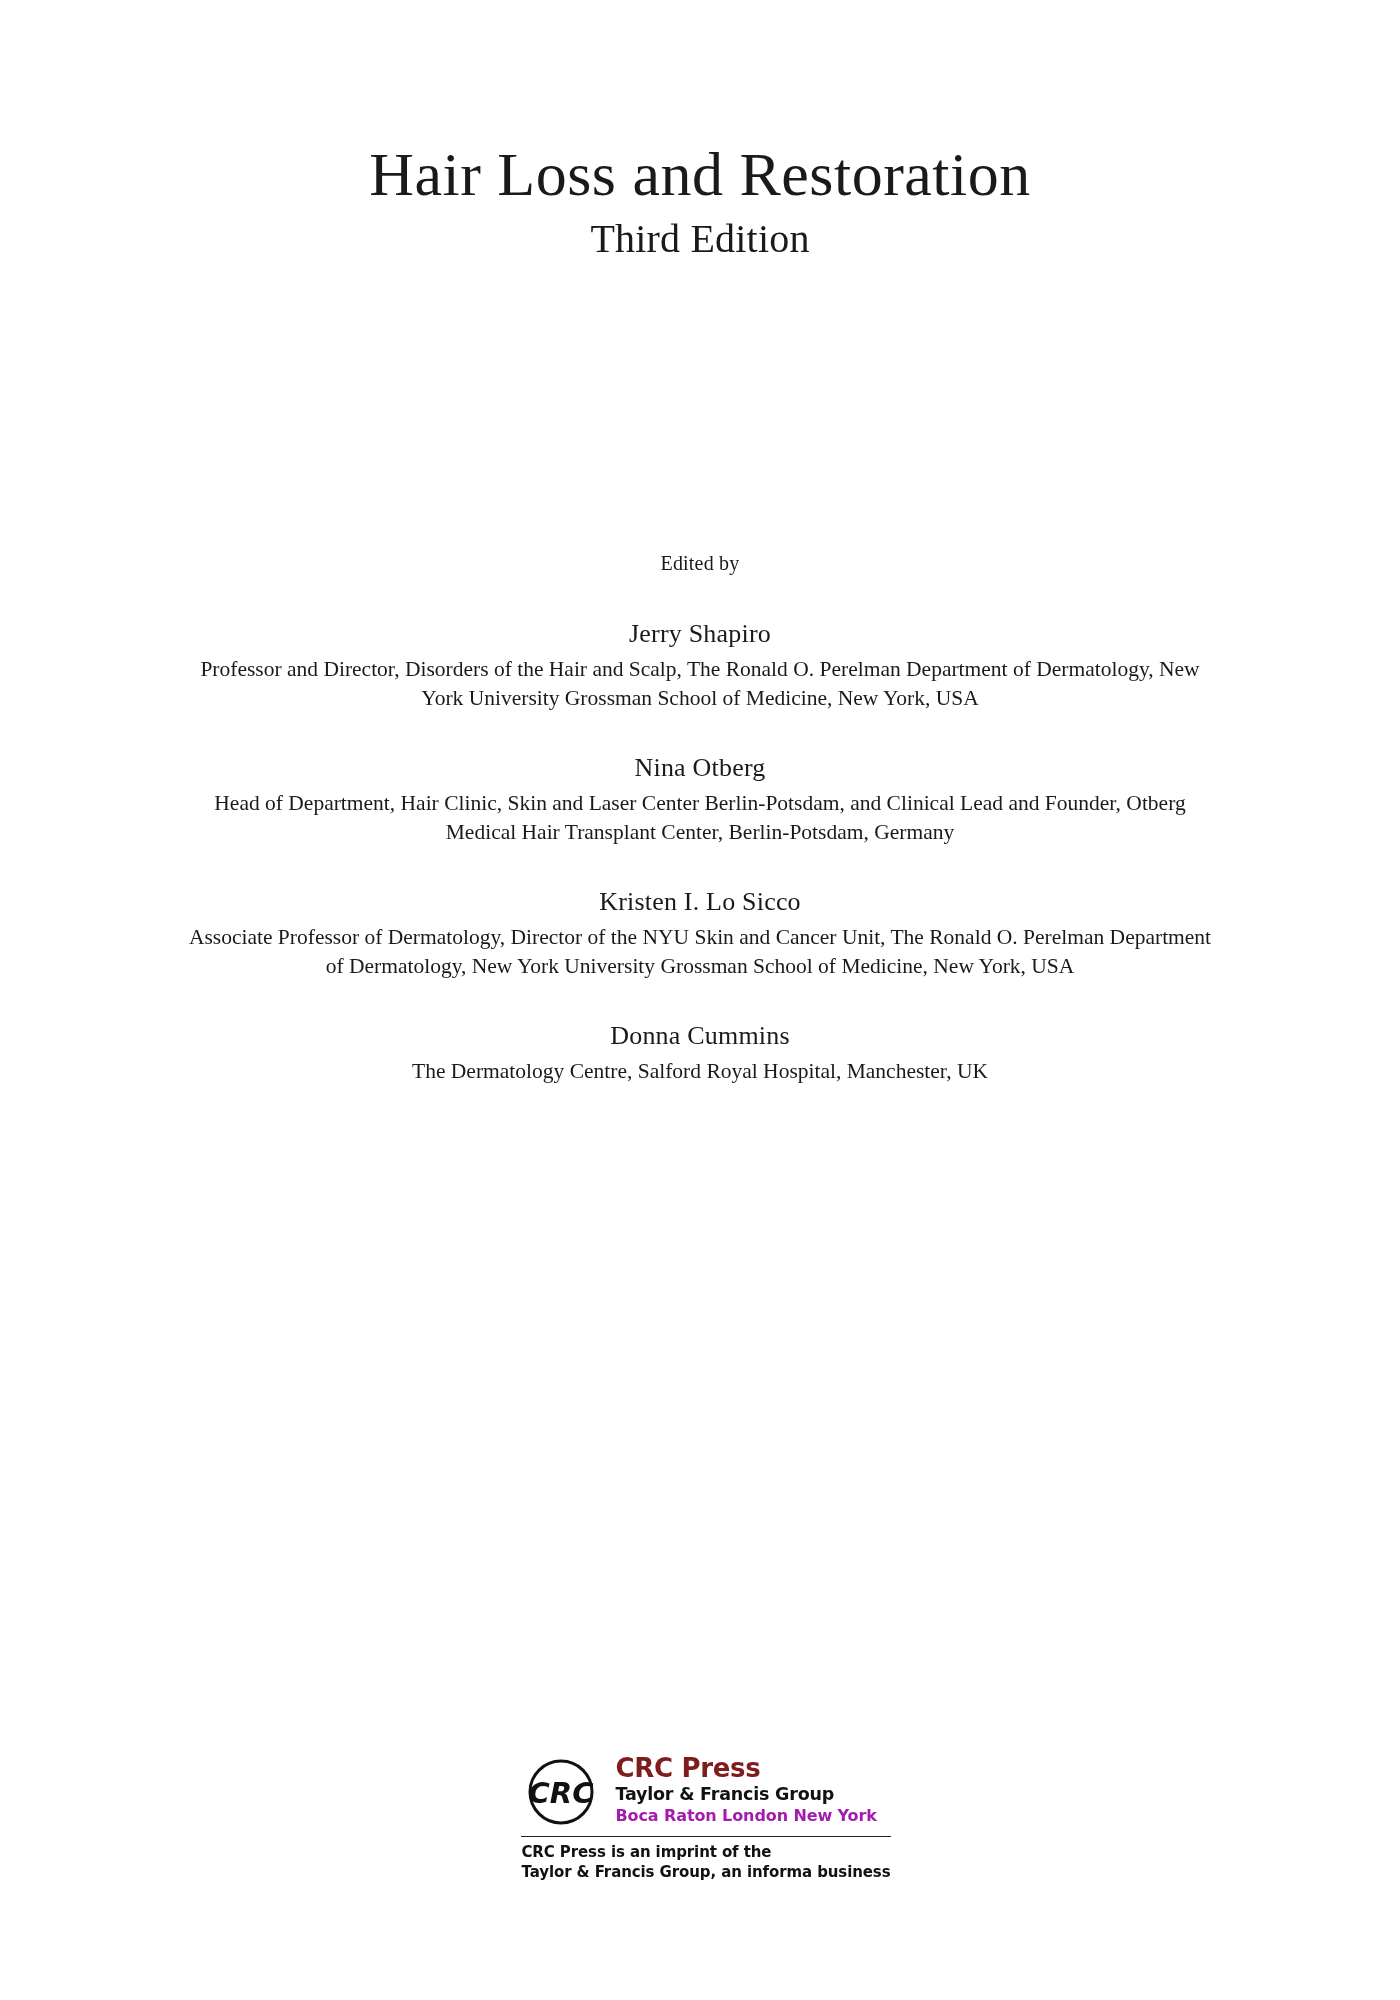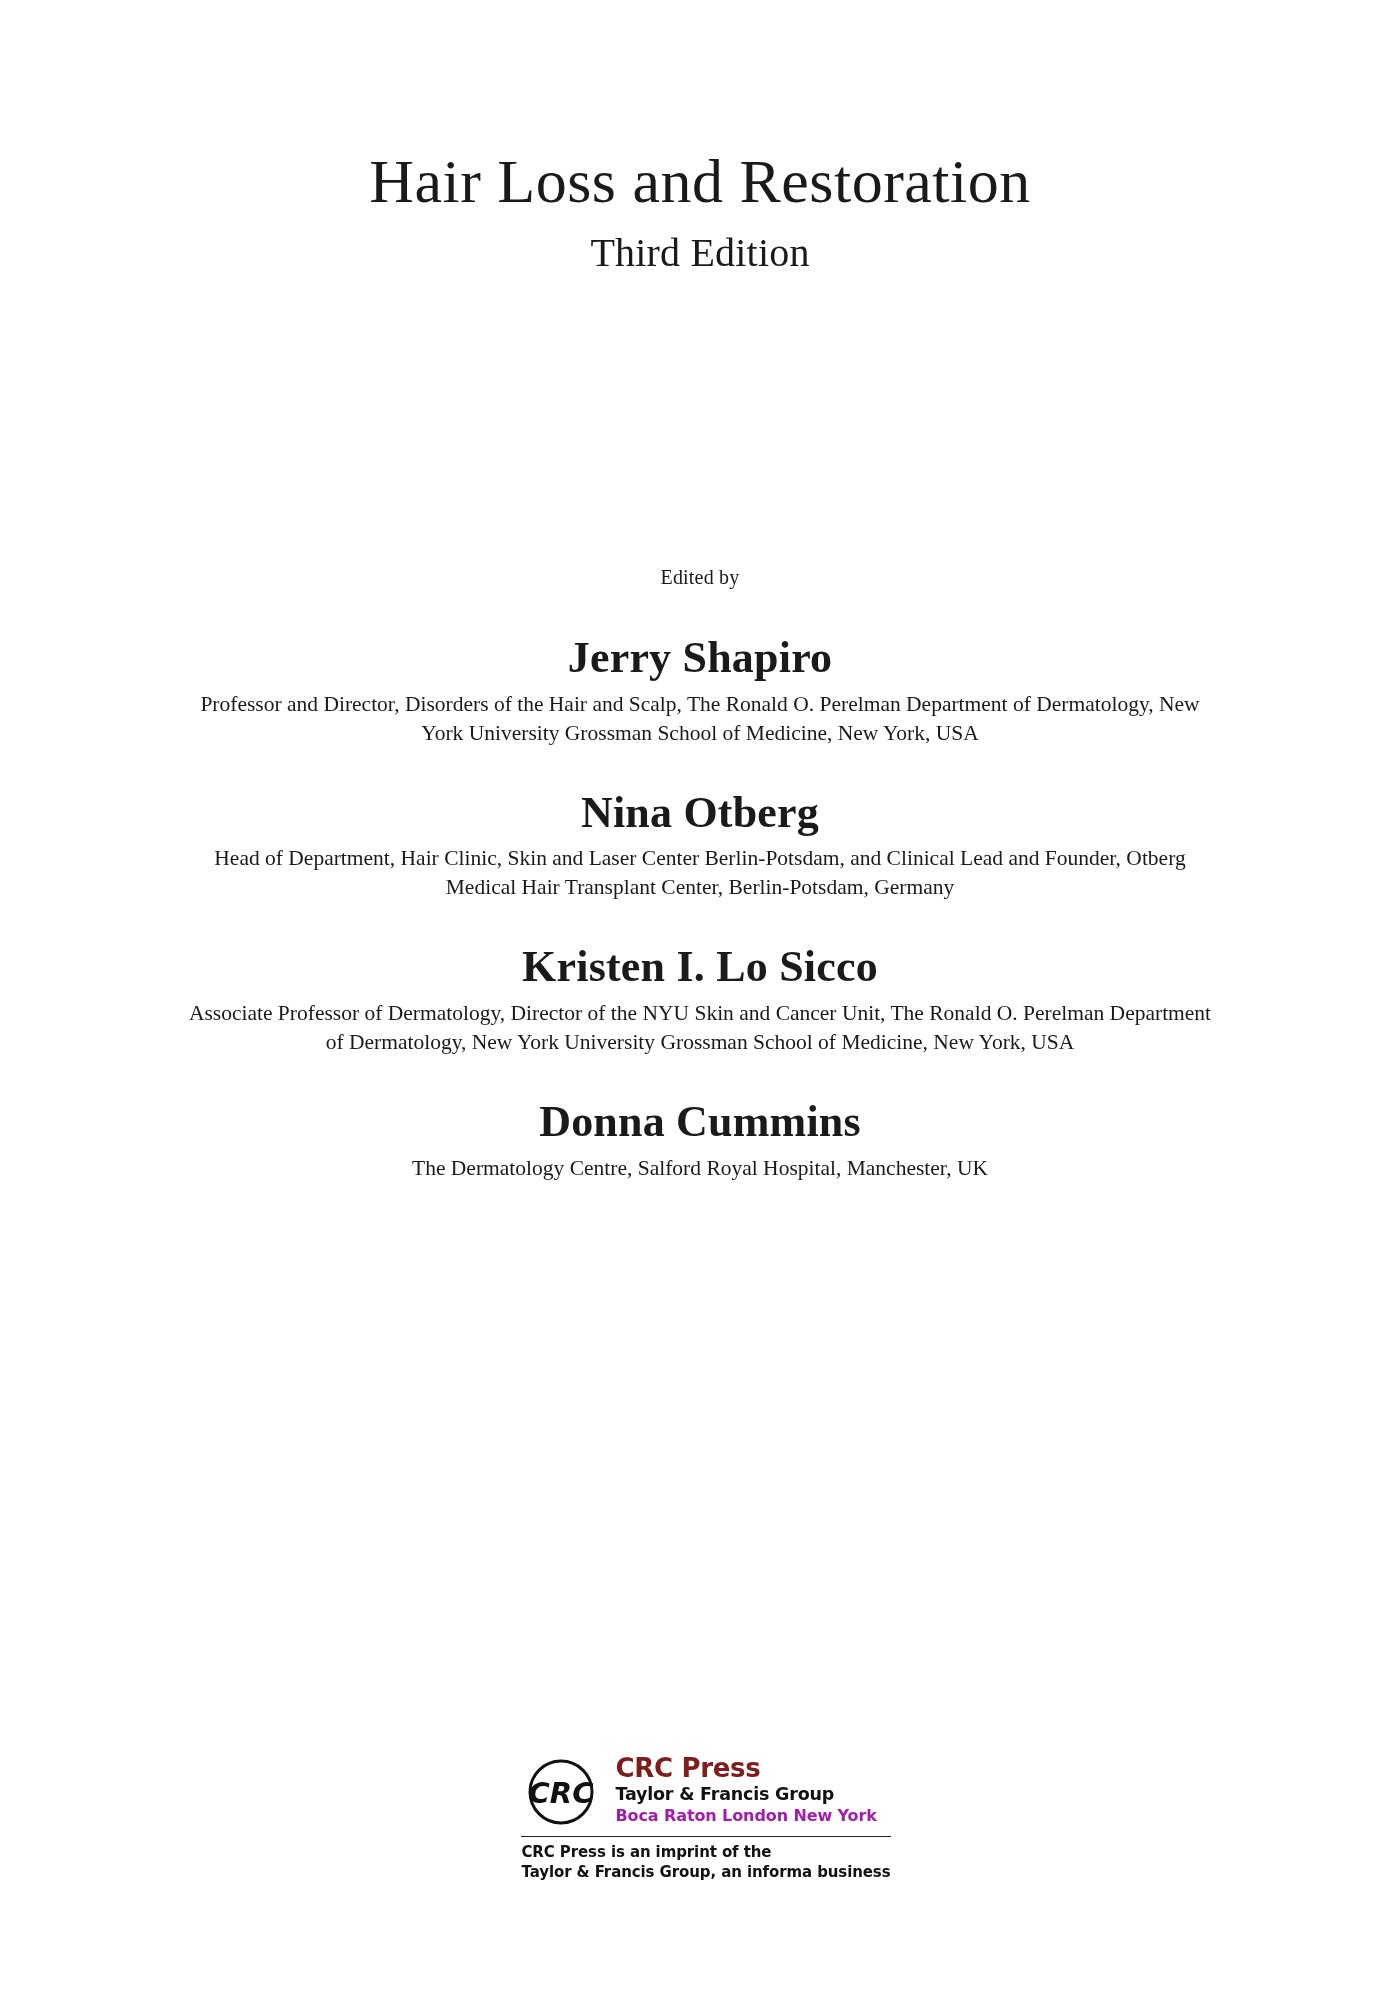--- a/index.html
+++ b/index.html
@@ -24,21 +24,21 @@
   }
   .title-block {
     text-align: center;
     padding-top: 134px;
   }
   .book-title {
     font-size: 62px;
     font-weight: 400;
     letter-spacing: 0.5px;
     line-height: 1.05;
-    margin: 15px;
+    margin: 8px;
   }
   .book-edition {
     font-size: 40px;
     font-weight: 400;
     margin: 6px 0 0 0;
     letter-spacing: 0.2px;
   }
   .edited-by {
     text-align: center;
     font-size: 20px;
@@ -46,22 +46,22 @@
     letter-spacing: 0.2px;
   }
   .editors {
     margin-top: 44px;
   }
   .editor {
     text-align: center;
     margin-bottom: 40px;
   }
   .editor-name {
-    font-size: 44px;
-    font-weight: 700;
+    font-size: 26px;
+    font-weight: 400;
     letter-spacing: 0.2px;
     line-height: 1.15;
   }
   .editor-affil {
     font-size: 21.5px;
     line-height: 1.35;
     margin-top: 6px;
     padding: 0 14px;
   }
   .editor.wide .editor-affil {

